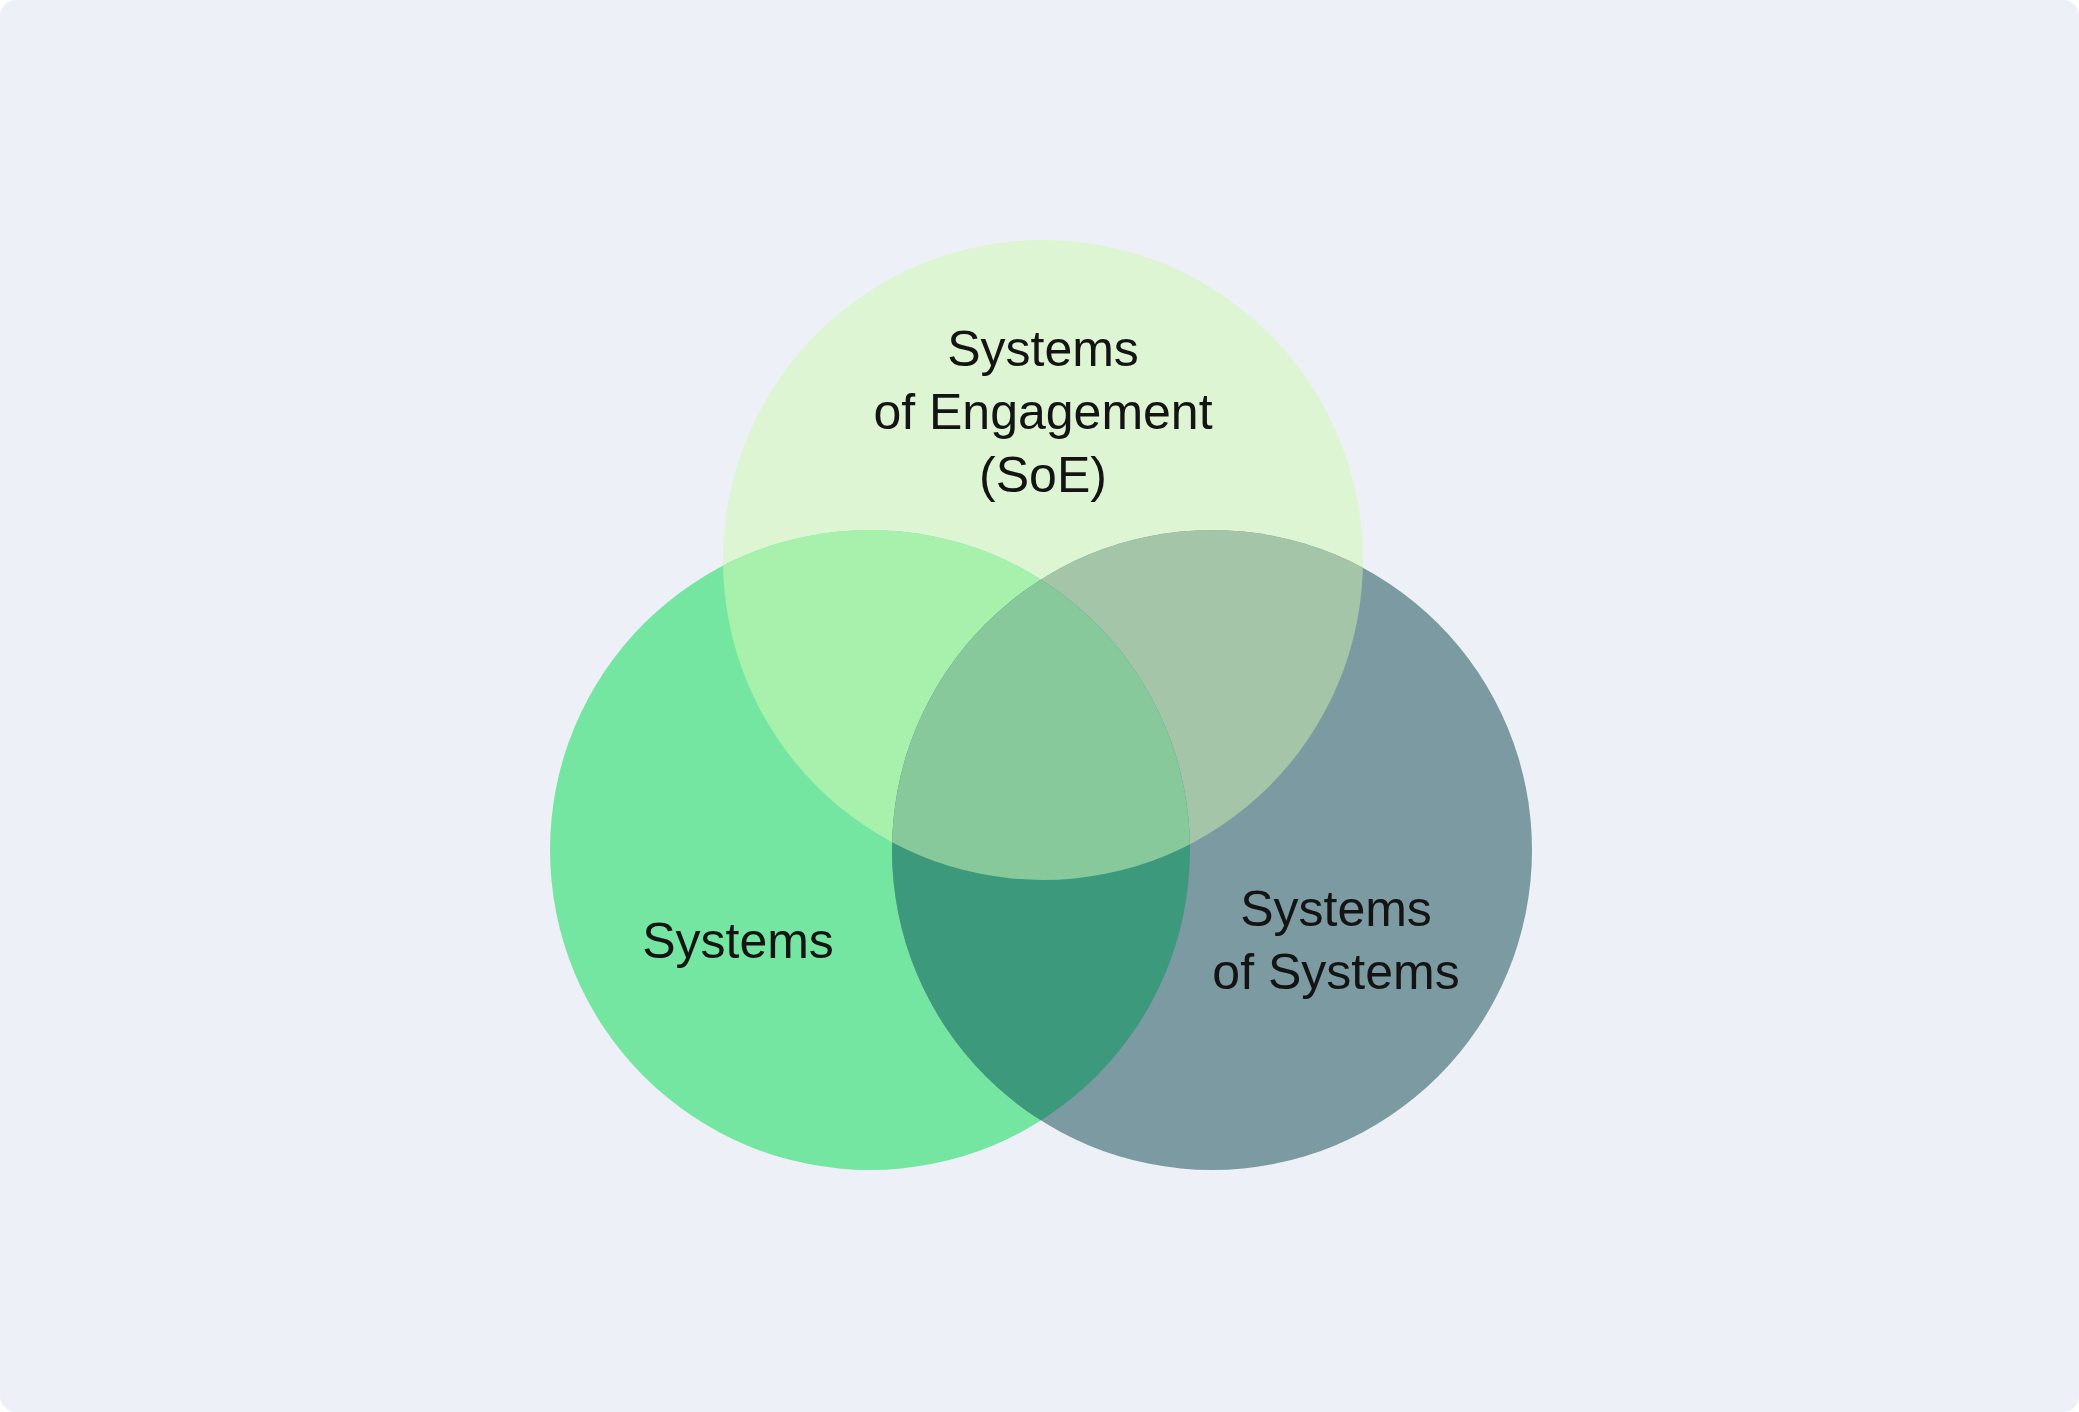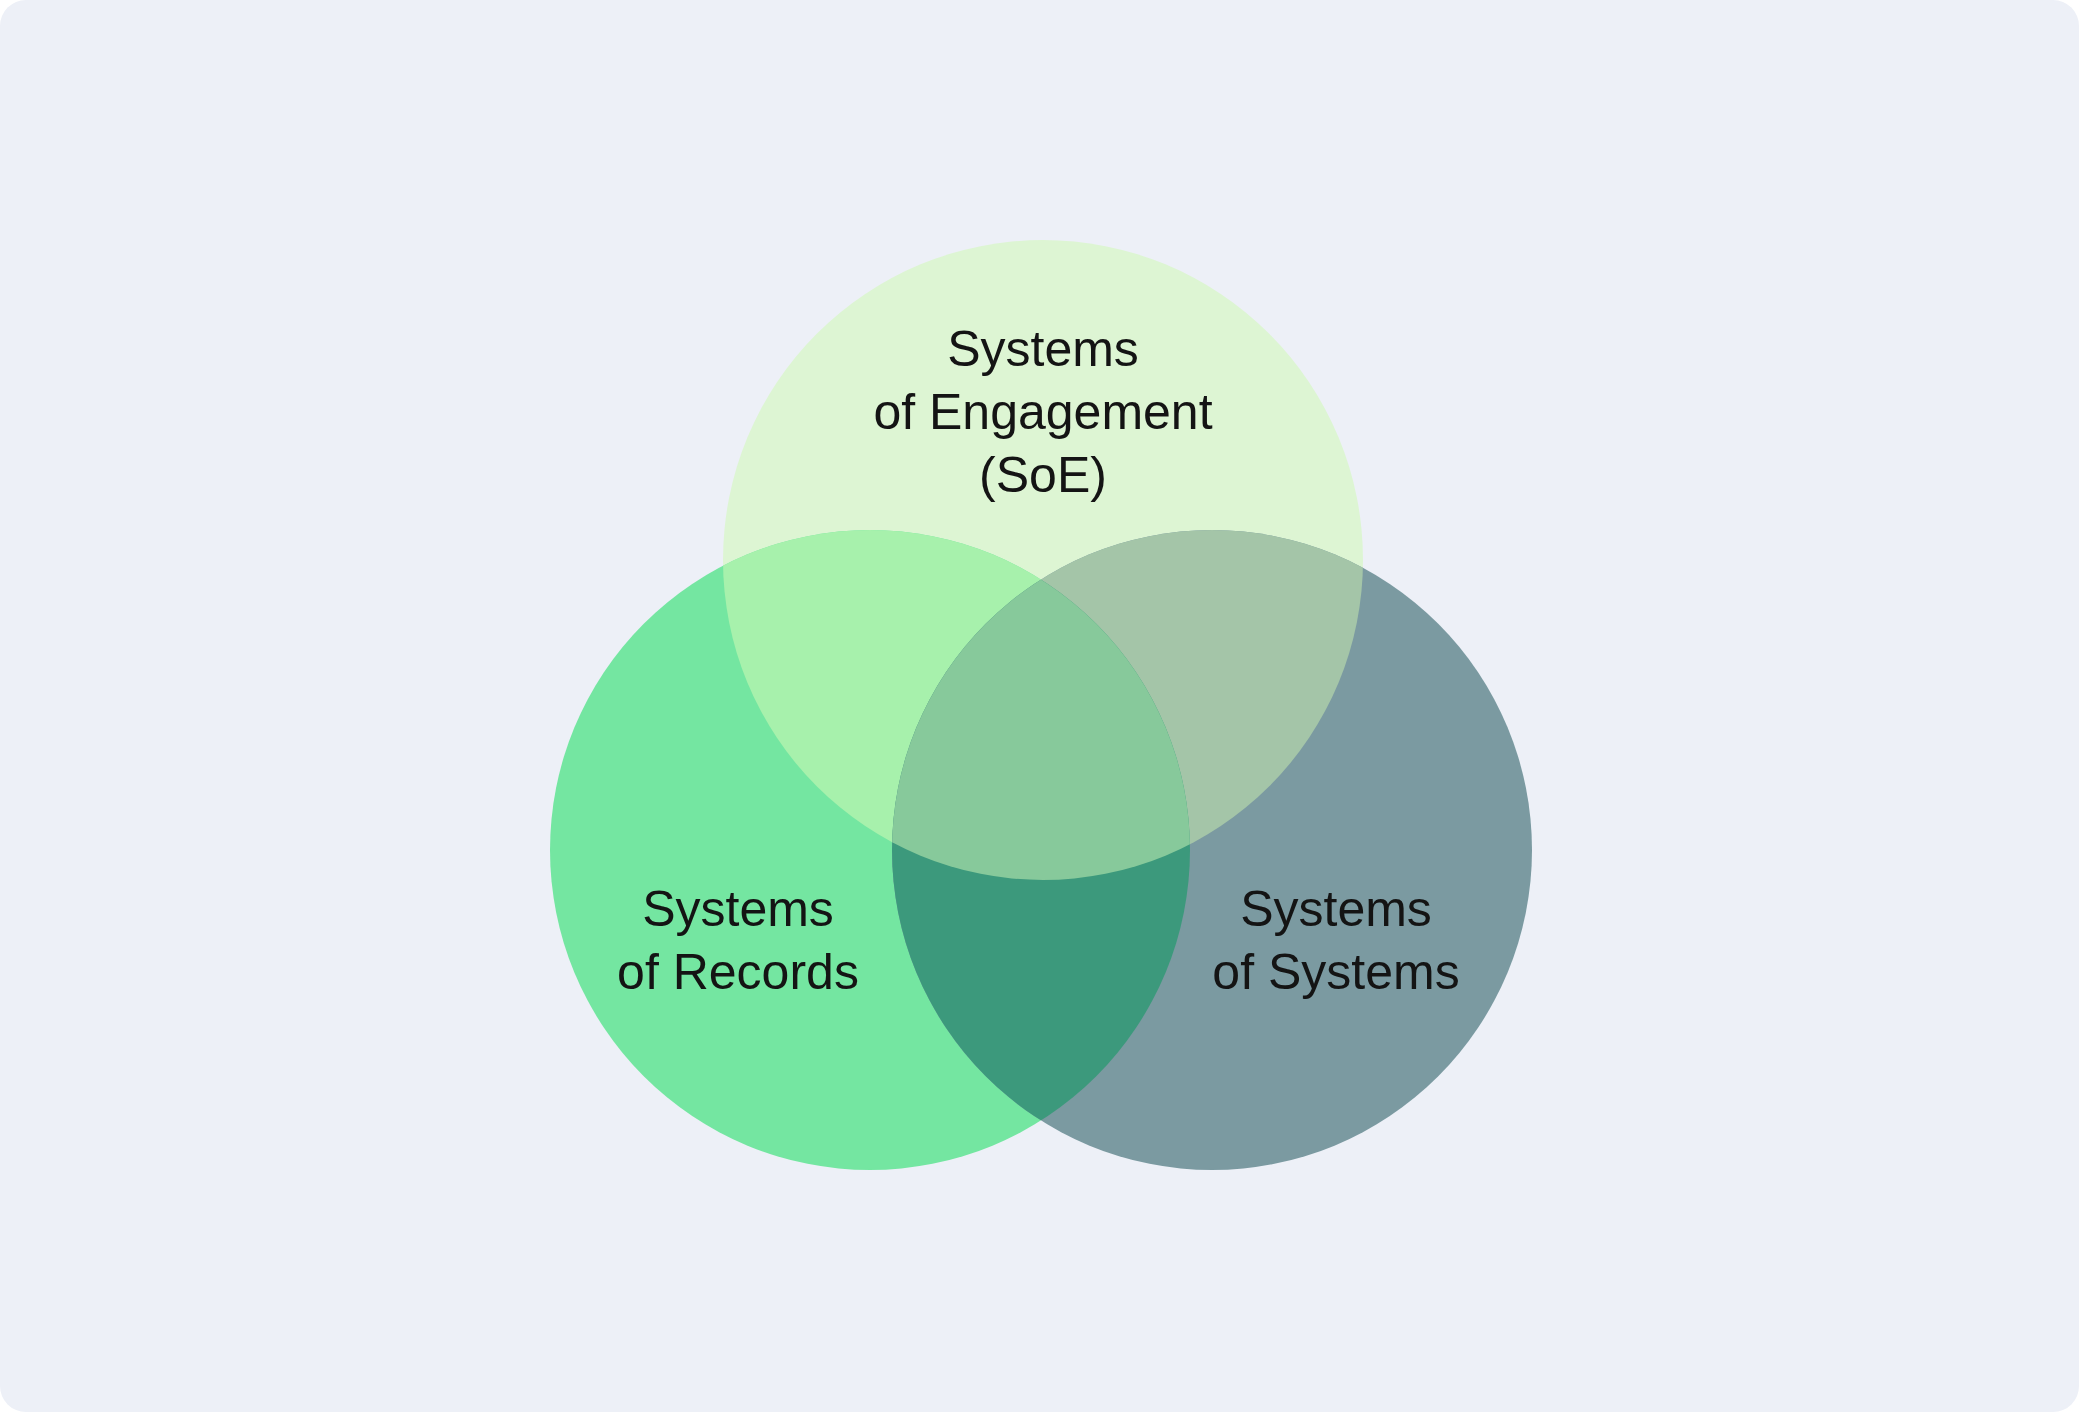--- a/index.html
+++ b/index.html
@@ -6,21 +6,21 @@
     margin: 0;
     padding: 0;
     width: 2079px;
     height: 1412px;
     background: #ffffff;
     overflow: hidden;
   }
   .panel {
     position: absolute;
     inset: 0;
-    border-radius: 26px;
+    border-radius: 16px;
     overflow: hidden;
     background: #edf0f7;
   }
   .venn-svg {
     position: absolute;
     left: 0;
     top: 0;
   }
   .label {
     position: absolute;
@@ -76,21 +76,20 @@
   </svg>
 
   <div class="label" id="soe-label" style="color: rgb(20, 20, 20);">
     <span>Systems</span>
     <span>of Engagement</span>
     <span>(SoE)</span>
   </div>
 
   <div class="label" id="sor-label" style="color: rgb(20, 20, 20);">
     <span>Systems</span>
-    <span>of Records</span>
   </div>
 
   <div class="label" id="soi-label" style="color: rgb(20, 20, 20);">
     <span>Systems</span>
     <span>of Systems</span>
   </div>
 
 </div>
 
 </body></html>

